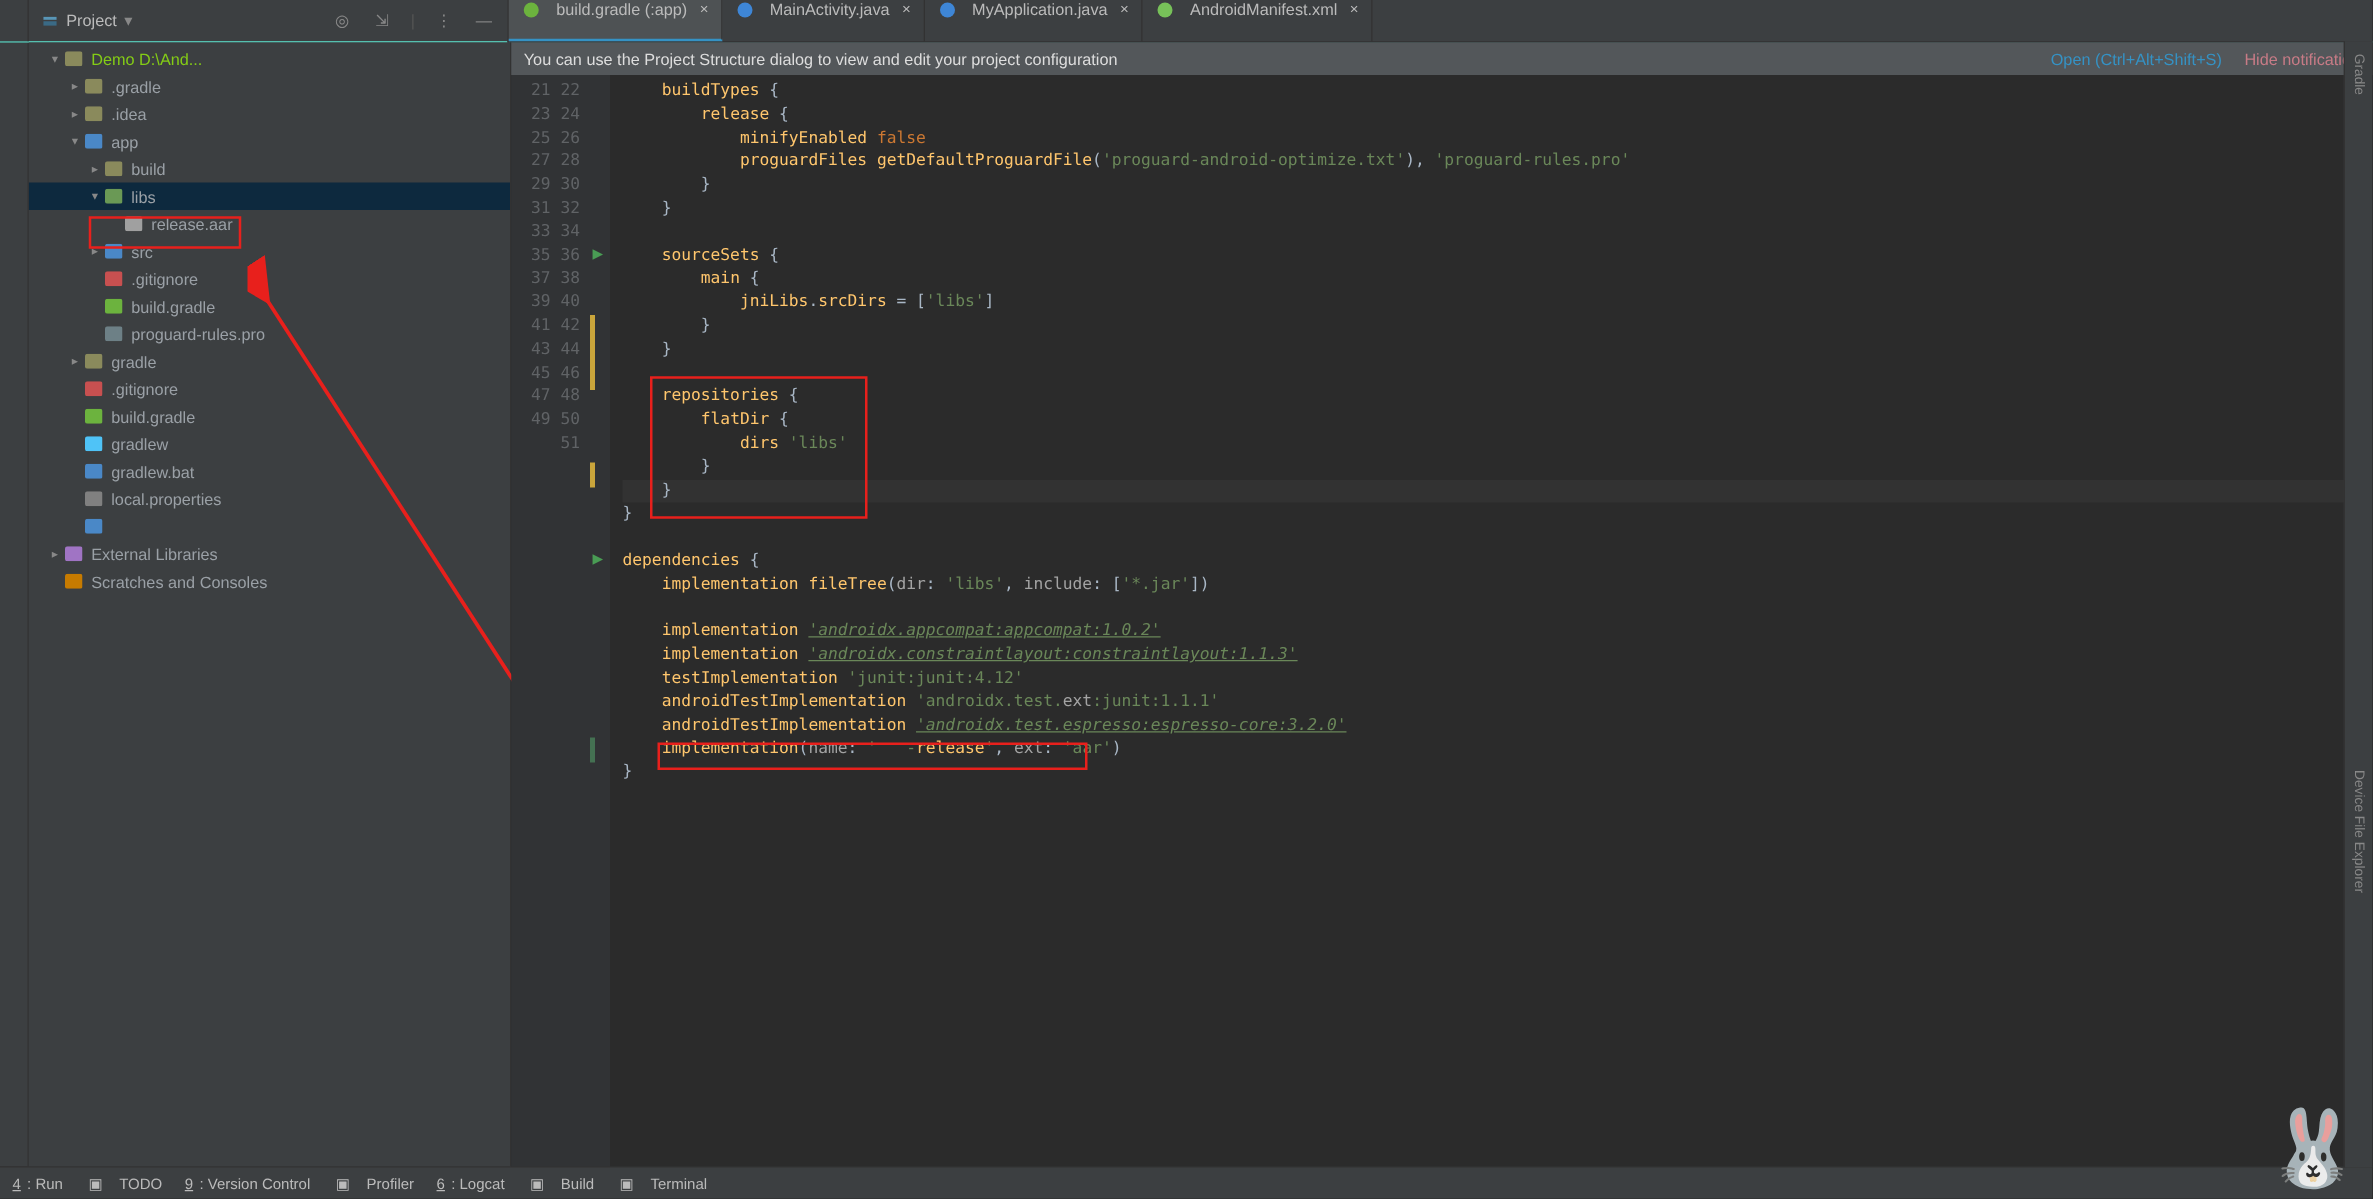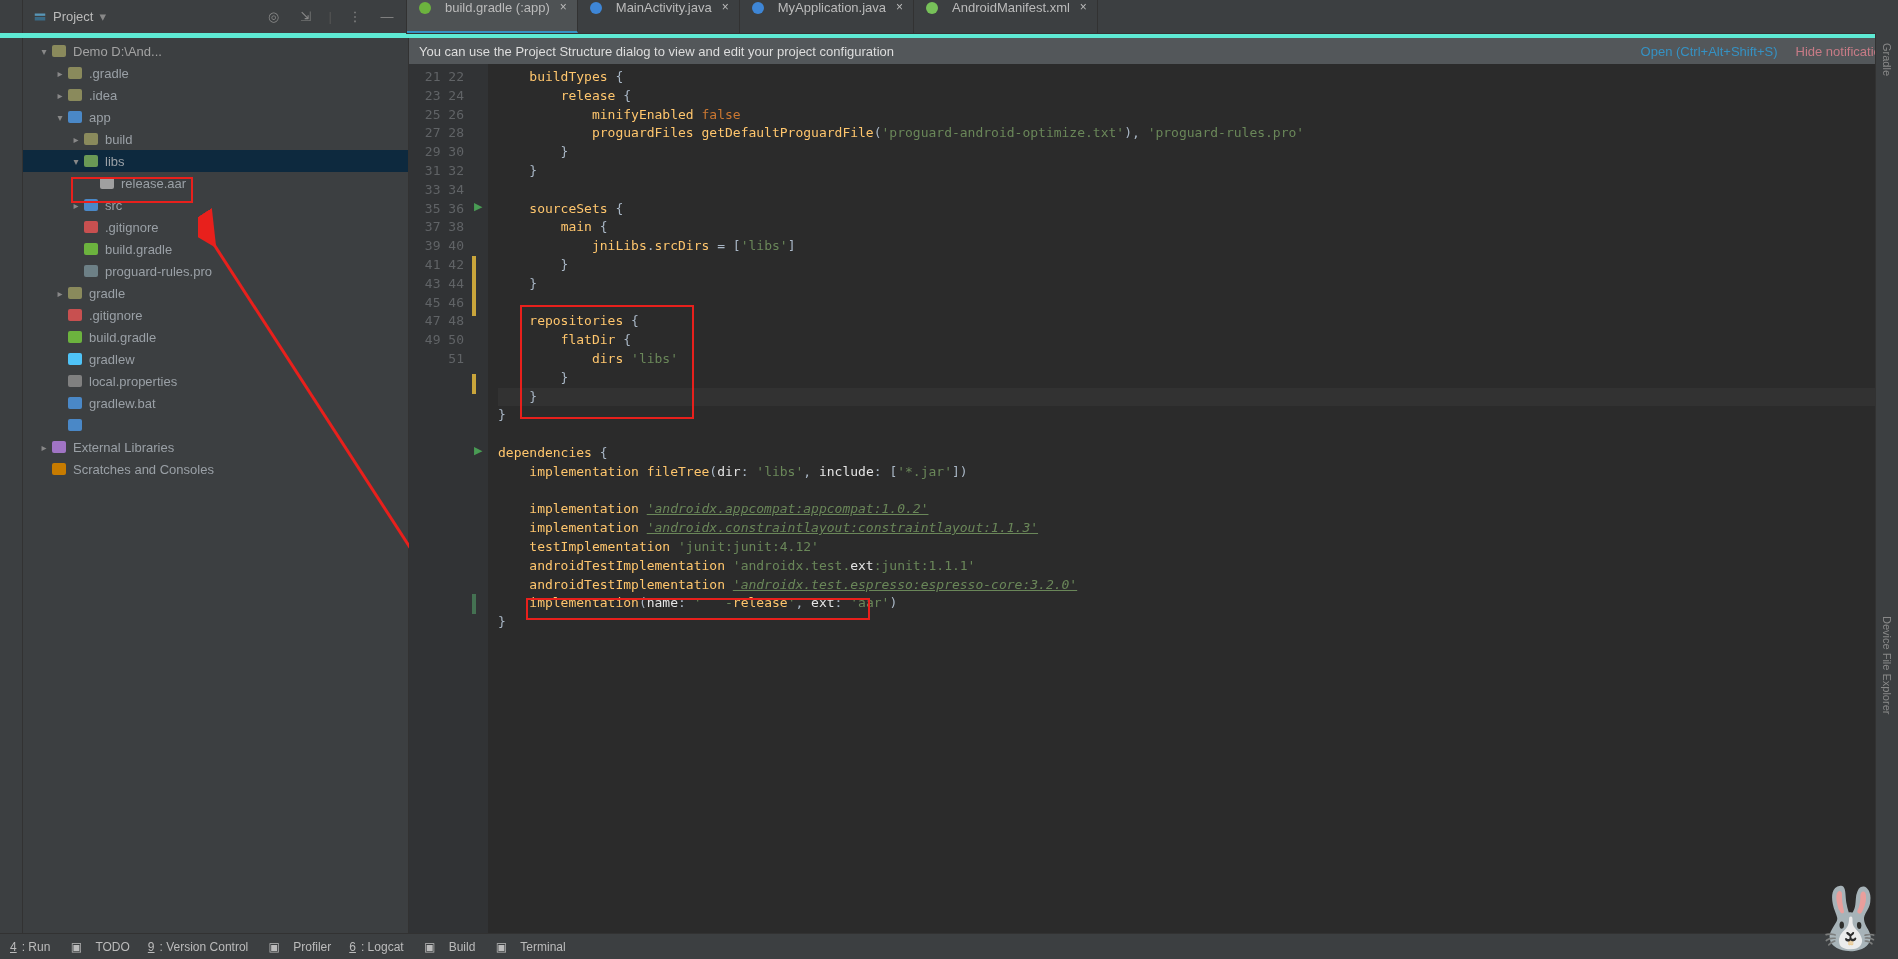--- a/index.html
+++ b/index.html
@@ -1,17 +1,17 @@
 <!DOCTYPE html>
 <html><head>
 <meta charset="utf-8">
 <style>
   html,body{margin:0;padding:0;height:100%;width:100%;background:#2b2b2b;font-family:"Segoe UI",Arial,sans-serif;font-size:13px;color:#a9b7c6;overflow:hidden}
   .root{display:flex;flex-direction:column;height:959px;width:1898px;position:relative}
-  .topbar{height:33px;background:#3c3f41;display:flex;align-items:center;border-bottom:5px solid #5eead4}
+  .topbar{height:33px;background:#3c3f41;display:flex;align-items:center;border-bottom:1px solid #5eead4}
   .projectbtn{display:flex;align-items:center;gap:6px;padding:0 10px;height:100%;color:#bbb;cursor:pointer}
   .projectbtn svg{flex:0 0 auto}
   .spacer{flex:1}
   .topicons{display:flex;align-items:center;gap:14px;padding-right:10px}
   .icobtn{color:#888;cursor:pointer;display:flex;align-items:center;justify-content:center;width:18px;height:18px}
   .tabs{display:flex;align-items:stretch;height:33px;background:#3c3f41;border-bottom:1px solid #323232}
   .tab{display:flex;align-items:flex-start;gap:6px;padding:0 10px;color:#bbb;border-right:1px solid #323232;cursor:pointer;white-space:nowrap}
   .tab.active{background:#4e5254;border-bottom:2px solid #3592c4}
   .tab .x{color:#bbb;font-size:12px;padding-left:4px}
   .main{flex:1;display:flex;min-height:0}
@@ -29,21 +29,21 @@
   .banner .links span{color:#3592c4;cursor:pointer}
   .banner .links span:last-child{color:#c77b86}
   .codewrap{flex:1;display:flex;min-height:0;position:relative}
   .gutter{width:55px;background:#313335;color:#606366;text-align:right;padding:4px 8px 0 0;font-family:Consolas,monospace;font-size:13px;line-height:18.8px}
   .markstrip{width:16px;background:#313335;position:relative}
   .code{flex:1;background:#2b2b2b;font-family:Consolas,monospace;font-size:13px;line-height:18.8px;padding:4px 0 0 10px;white-space:pre;color:#a9b7c6;overflow:hidden;position:relative}
   .kw{color:#cc7832}
   .str{color:#6a8759}
   .dep{color:#6a8759;font-style:italic;text-decoration:underline}
   .nm{color:#ffc66d}
-  .pr{color:#e5e5e5}
+  .pr{color:#a3a3a3}
   .cursor-line{background:#323232;display:inline-block;width:100%}
   .rightstrip{width:14px;background:#313335;position:relative}
   .rightstrip .m{position:absolute;left:2px;width:10px;height:3px}
   .breadcrumb{height:24px;background:#3c3f41;display:flex;align-items:center;gap:4px;padding:0 10px;font-size:12px;color:#888;border-top:1px solid #323232}
   .crumb{background:#4b4e50;padding:2px 10px;border-radius:3px;color:#bbb}
   .bottombar{height:25px;background:#3c3f41;display:flex;align-items:center;gap:18px;padding:0 10px;color:#bbb;border-top:1px solid #323232;font-size:12px}
   .bottombar .tool{display:flex;align-items:center;gap:5px;cursor:pointer}
   .leftrail{width:22px;background:#3c3f41;border-right:1px solid #323232}
   .rightrail{position:absolute;right:0;top:33px;bottom:25px;width:22px;background:#3c3f41;border-left:1px solid #323232;display:flex;flex-direction:column;align-items:center;gap:40px;padding-top:10px}
   .rtxt{writing-mode:vertical-rl;font-size:11px;color:#888;cursor:pointer}
@@ -121,21 +121,21 @@
     <div class="sidebar">
       <div class="tree" id="tree">
           <div class="node">
             <span class="ind" style="width:14px"></span>
             <span class="arrow">▾</span>
             <span class="ic">
               <svg width="14" height="12">
                 <rect width="14" height="12" rx="2" fill="#8a8a5c"></rect>
               </svg>
             </span>
-            <span style="color:#a3a3a3">Demo  D:\And...</span>
+            <span style="color:#84cc16">Demo  D:\And...</span>
           </div>
           <div class="node">
             <span class="ind" style="width:30px"></span>
             <span class="arrow">▸</span>
             <span class="ic">
               <svg width="14" height="12">
                 <rect width="14" height="12" rx="2" fill="#8a8a5c"></rect>
               </svg>
             </span>
             <span style="">.gradle</span>
@@ -268,34 +268,34 @@
                 <rect width="14" height="12" rx="2" fill="#4fc3f7"></rect>
               </svg>
             </span>
             <span style="">gradlew</span>
           </div>
           <div class="node">
             <span class="ind" style="width:30px"></span>
             <span class="arrow"></span>
             <span class="ic">
               <svg width="14" height="12">
+                <rect width="14" height="12" rx="2" fill="#4a88c7"></rect>
+              </svg>
+            </span>
+            <span style="">gradlew.bat</span>
+          </div>
+          <div class="node">
+            <span class="ind" style="width:30px"></span>
+            <span class="arrow"></span>
+            <span class="ic">
+              <svg width="14" height="12">
                 <rect width="14" height="12" rx="2" fill="#808080"></rect>
               </svg>
             </span>
             <span style="">local.properties</span>
-          </div>
-          <div class="node">
-            <span class="ind" style="width:30px"></span>
-            <span class="arrow"></span>
-            <span class="ic">
-              <svg width="14" height="12">
-                <rect width="14" height="12" rx="2" fill="#4a88c7"></rect>
-              </svg>
-            </span>
-            <span style="">gradlew.bat</span>
           </div>
           <div class="node">
             <span class="ind" style="width:30px"></span>
             <span class="arrow"></span>
             <span class="ic">
               <svg width="14" height="12">
                 <rect width="14" height="12" rx="2" fill="#4a88c7"></rect>
               </svg>
             </span>
             <span style=""></span>

